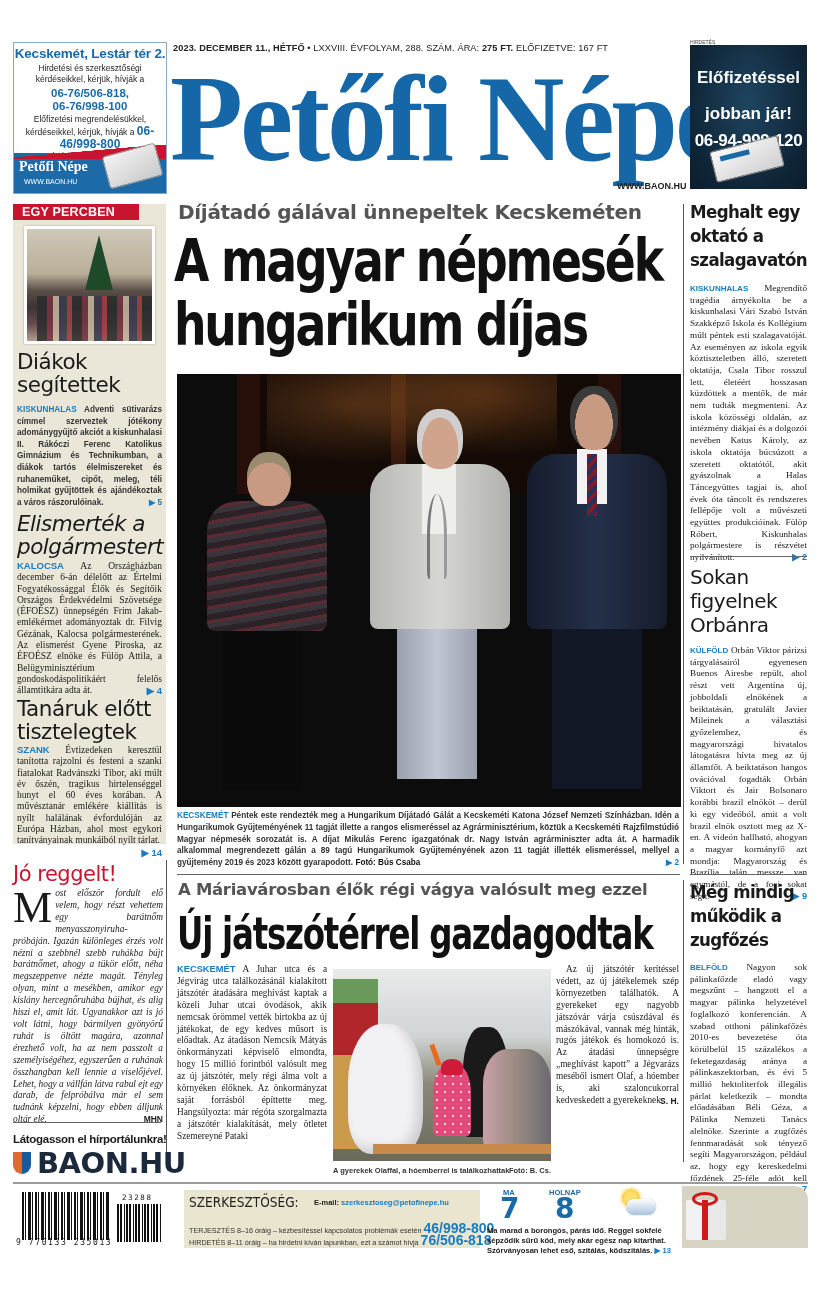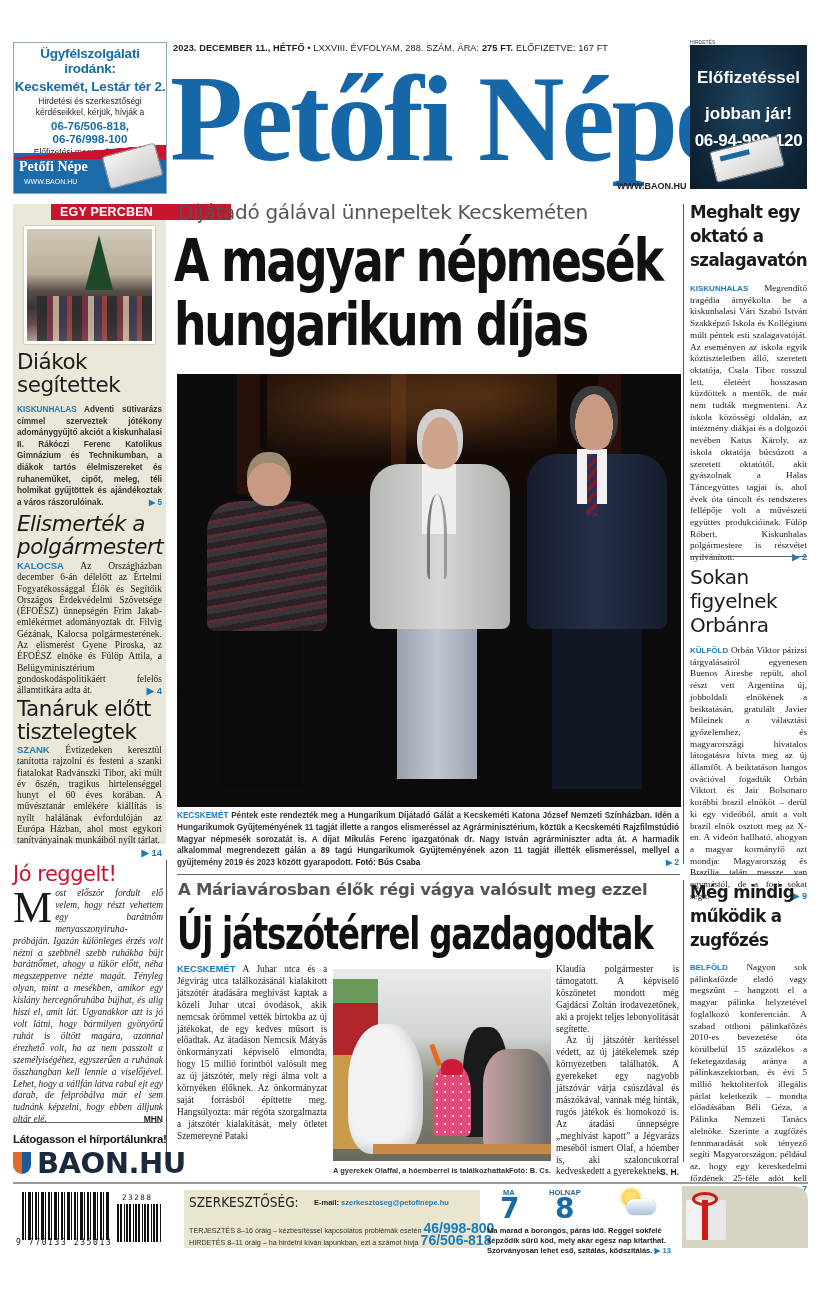--- a/index.html
+++ b/index.html
@@ -31,21 +31,21 @@
   
   #ad-label { left: 690px; top: 39px; font-size: 5px; color: #444; }
   #ad { left: 690px; top: 45px; width: 117px; height: 144px; background: radial-gradient(ellipse at 50% 40%, #1f4560 0%, #0f2638 70%, #0a1d2c 100%); color: #fff; text-align: center; }
   #ad .a1 { font-family: "Liberation Sans Narrow", "Liberation Sans", sans-serif; font-weight: bold; font-size: 17px; line-height: 20px; margin-top: 23px; }
   #ad .a2 { font-family: "Liberation Sans Narrow", "Liberation Sans", sans-serif; font-weight: bold; font-size: 17px; line-height: 22px; margin-top: 6px; letter-spacing: -0.3px; }
   #ad .paper2 { position: absolute; left: 22px; top: 98px; width: 70px; height: 32px; background: linear-gradient(160deg,#fafafa,#cfcfcf); transform: rotate(-14deg); border-radius: 3px; border: 1px solid #888; }
   #ad .paper2::after { content: ""; position: absolute; left: 8px; top: 6px; width: 30px; height: 5px; background: #1a6aa5; }
 
   
   #lc-bg { left: 13px; top: 204px; width: 153px; height: 640px; background: #ebe7d8; }
-  #egy { left: 13px; top: 204px; width: 180px; height: 16px; background: #c8152d; color: #fff; font-weight: bold; font-size: 12.5px; line-height: 16px; padding-left: 9px; letter-spacing: 0.2px; margin-left: 38px; }
+  #egy { left: 13px; top: 204px; width: 126px; height: 16px; background: #c8152d; color: #fff; font-weight: bold; font-size: 12.5px; line-height: 16px; padding-left: 9px; letter-spacing: 0.2px; }
   #lc-photo { left: 24px; top: 226px; width: 131px; height: 118px; border: 3px solid #fff; box-shadow: 0 0 2px rgba(0,0,0,0.3); background:
      linear-gradient(180deg, #cfc8b8 0%, #b9ae98 40%, #5a4f48 55%, #3a3434 70%, #6a4a50 85%, #b0a090 100%); overflow: hidden; }
   #lc-photo .tree { position: absolute; left: 58px; top: 6px; width: 0; height: 0; border-left: 14px solid transparent; border-right: 14px solid transparent; border-bottom: 55px solid #1f4a2a; }
   #lc-photo .bags { position: absolute; left: 10px; right: 0; bottom: 0; height: 45px; background: repeating-linear-gradient(90deg,#2b2b2b 0 10px,#7a3040 10px 16px,#c8b8a0 16px 22px,#3a3a50 22px 30px,#a04040 30px 35px); opacity: 0.85; }
   .lh { font-weight: normal; color: #1a1a1a; font-family: "DejaVu Sans", sans-serif; letter-spacing: -0.5px; }
   #h-diakok { left: 17px; top: 350px; font-size: 21.5px; line-height: 23px; }
   #b-diakok { left: 17px; top: 404px; width: 145px; font-size: 8.2px; line-height: 11.6px; font-weight: bold; color: #333; }
   #h-elism { left: 17px; top: 512px; font-size: 21.5px; line-height: 23px; }
   #b-elism { left: 17px; top: 560px; width: 145px; font-size: 9.5px; line-height: 11.3px; }
   #h-tanar { left: 17px; top: 697px; font-size: 21.5px; line-height: 23px; }
@@ -56,21 +56,21 @@
   #b-jo { left: 13px; top: 888px; width: 150px; font-size: 9.4px; line-height: 11.9px; font-style: italic; }
   #b-jo .dropcap { float: left; font-size: 44px; line-height: 36px; font-style: normal; margin: 2px 3px 0 0; font-family: "Liberation Serif", serif; }
   #rule-visit { left: 13px; top: 1122px; width: 148px; height: 1px; background: #666; }
   #visit { left: 13px; top: 1133px; font-size: 11.5px; font-weight: bold; letter-spacing: -0.3px; white-space: nowrap; }
   #baon-logo { left: 13px; top: 1148px; height: 30px; display: flex; align-items: center; }
   #baon-logo .shield { width: 18px; height: 22px; position: relative; margin-right: 6px; }
   #baon-logo .shield span { position: absolute; top: 0; width: 9px; height: 22px; }
   #baon-logo .txt { font-size: 29px; font-weight: bold; color: #1a2a3c; letter-spacing: -0.5px; font-family: "DejaVu Sans", sans-serif; }
 
   
-  #kick-main { left: 178px; top: 200px; font-size: 20px; font-weight: normal; color: #555; letter-spacing: -0.3px; white-space: nowrap; font-family: "DejaVu Sans", sans-serif; }
+  #kick-main { left: 178px; top: 200px; font-size: 20px; font-weight: bold; color: #555; letter-spacing: -0.3px; white-space: nowrap; font-family: "DejaVu Sans", sans-serif; }
   #head-main { left: 174px; top: 229px; font-size: 59px; line-height: 64px; font-weight: bold; color: #111; letter-spacing: -2.5px; white-space: nowrap; font-family: "DejaVu Sans Condensed", "DejaVu Sans", sans-serif; transform: scaleX(0.86); transform-origin: left top; }
   #main-photo { left: 177px; top: 374px; width: 504px; height: 433px; background: #0c0c0c; overflow: hidden; }
   #main-photo .curtain { position: absolute; left: 60px; right: 60px; top: 0; height: 120px; background: linear-gradient(90deg, #2a0f0a 0 6%, #140a06 6% 40%, #3a1a0c 40% 44%, #140a06 44% 94%, #2a0f0a 94%); opacity: 0.9; }
   #main-photo .foliage { position: absolute; left: 90px; top: 0; width: 290px; height: 100px; background: radial-gradient(ellipse at 30% 30%, rgba(120,70,30,0.55), transparent 60%), radial-gradient(ellipse at 75% 20%, rgba(140,80,30,0.5), transparent 55%); }
   .person { position: absolute; }
   .p1-body { left: 30px; top: 127px; width: 120px; height: 130px; border-radius: 30px 30px 8px 8px; background: repeating-linear-gradient(170deg, #2a2226 0 6px, #5b2a32 6px 9px, #39333a 9px 14px); }
   .p1-head { left: 70px; top: 78px; width: 44px; height: 54px; border-radius: 45%; background: radial-gradient(circle at 50% 60%, #c89a84 0 55%, transparent 56%), linear-gradient(#9a8a70, #9a8a70); }
   .p1-legs { left: 45px; top: 255px; width: 80px; height: 160px; background: #0a0a0a; }
   .p2-body { left: 193px; top: 90px; width: 140px; height: 165px; border-radius: 30px 30px 8px 8px; background: linear-gradient(90deg,#b8b8b4,#d6d6d2 50%,#b0b0ac); }
   .p2-shirt { left: 245px; top: 90px; width: 34px; height: 70px; background: #eeeeea; }
@@ -138,21 +138,20 @@
   #nevnap { left: 682px; top: 1186px; width: 126px; height: 62px; background: #d8d4c4; border-radius: 0 14px 0 0; }
   #nevnap .gift { position: absolute; left: 4px; top: 14px; width: 40px; height: 40px; background: linear-gradient(90deg,#f2f2f2 0 40%,#d01a1a 40% 55%,#e8e8e8 55%); border-radius: 2px; }
   #nevnap .bow { position: absolute; left: 10px; top: 6px; width: 26px; height: 14px; border-radius: 50%; border: 3px solid #d01a1a; }
   #nevnap .txt { position: absolute; right: 6px; top: 3px; text-align: right; font-size: 12px; line-height: 14.2px; font-weight: bold; color: #1a1a1a; }
   #nevnap .txt .name { color: #c8152d; }
 </style>
 </head>
 <body>
 
 <div id="svc" class="abs">
-  <div class="t1">Ügyfélszolgálati irodánk:</div>
   <div class="t1">Kecskemét, Lestár tér 2.</div>
   <div class="t2" style="margin-top:2px;padding:0 14px;">Hirdetési és szerkesztőségi kérdéseikkel, kérjük, hívják a</div>
   <div class="ph" style="margin-top:2px;">06-76/506-818,</div>
   <div class="ph">06-76/998-100</div>
   <div class="t2" style="margin-top:1px;">
     <span>Előfizetési megrendelésükkel, kérdéseikkel, kérjük, hívják a</span>
     <span class="ph" style="font-size:12px;">06-46/998-800</span>
   </div>
   <div class="t2">helyi tarifás számot.</div>
   <div class="foot">
@@ -267,21 +266,20 @@
   <div class="nose"></div>
   <div class="kid"></div>
   <div class="kidhat"></div>
   <div class="bench"></div>
 </div>
 <div id="play-cap" class="abs">
   <span>A gyerekek Olaffal, a hóemberrel is találkozhattak</span>
   <span class="credit">Fotó: B. Cs.</span>
 </div>
 <div id="b-play2" class="abs serif just">
-  <div>Klaudia polgármester is támogatott. A képviselő köszönetet mondott még Gajdácsi Zoltán irodavezetőnek, aki a projekt teljes lebonyolítását segítette.</div>
   <div style="text-indent:10px;">Az új játszótér kerítéssel védett, az új játékelemek szép környezetben találhatók. A gyerekeket egy nagyobb játszóvár várja csúszdával és mászókával, vannak még hinták, rugós játékok és homokozó is. Az átadási ünnepségre „meghívást kapott” a Jégvarázs meséből ismert Olaf, a hóember is, aki szaloncukorral kedveskedett a gyerekeknek.</div>
   <b style="float:right;font-family:'Liberation Sans',sans-serif;font-size:8.5px;margin-top:-11px;">S. H.</b>
 </div>
 
 <div id="rc-rule" class="abs"></div>
 <div id="rc-rule2" class="abs"></div>
 
 <div id="h-meghalt" class="abs" style="width:122px;">Meghalt egy oktató a szalagavatón</div>
 <div id="b-meghalt" class="abs serif just">
   <span class="kicker" style="font-size:8px;">KISKUNHALAS</span>

